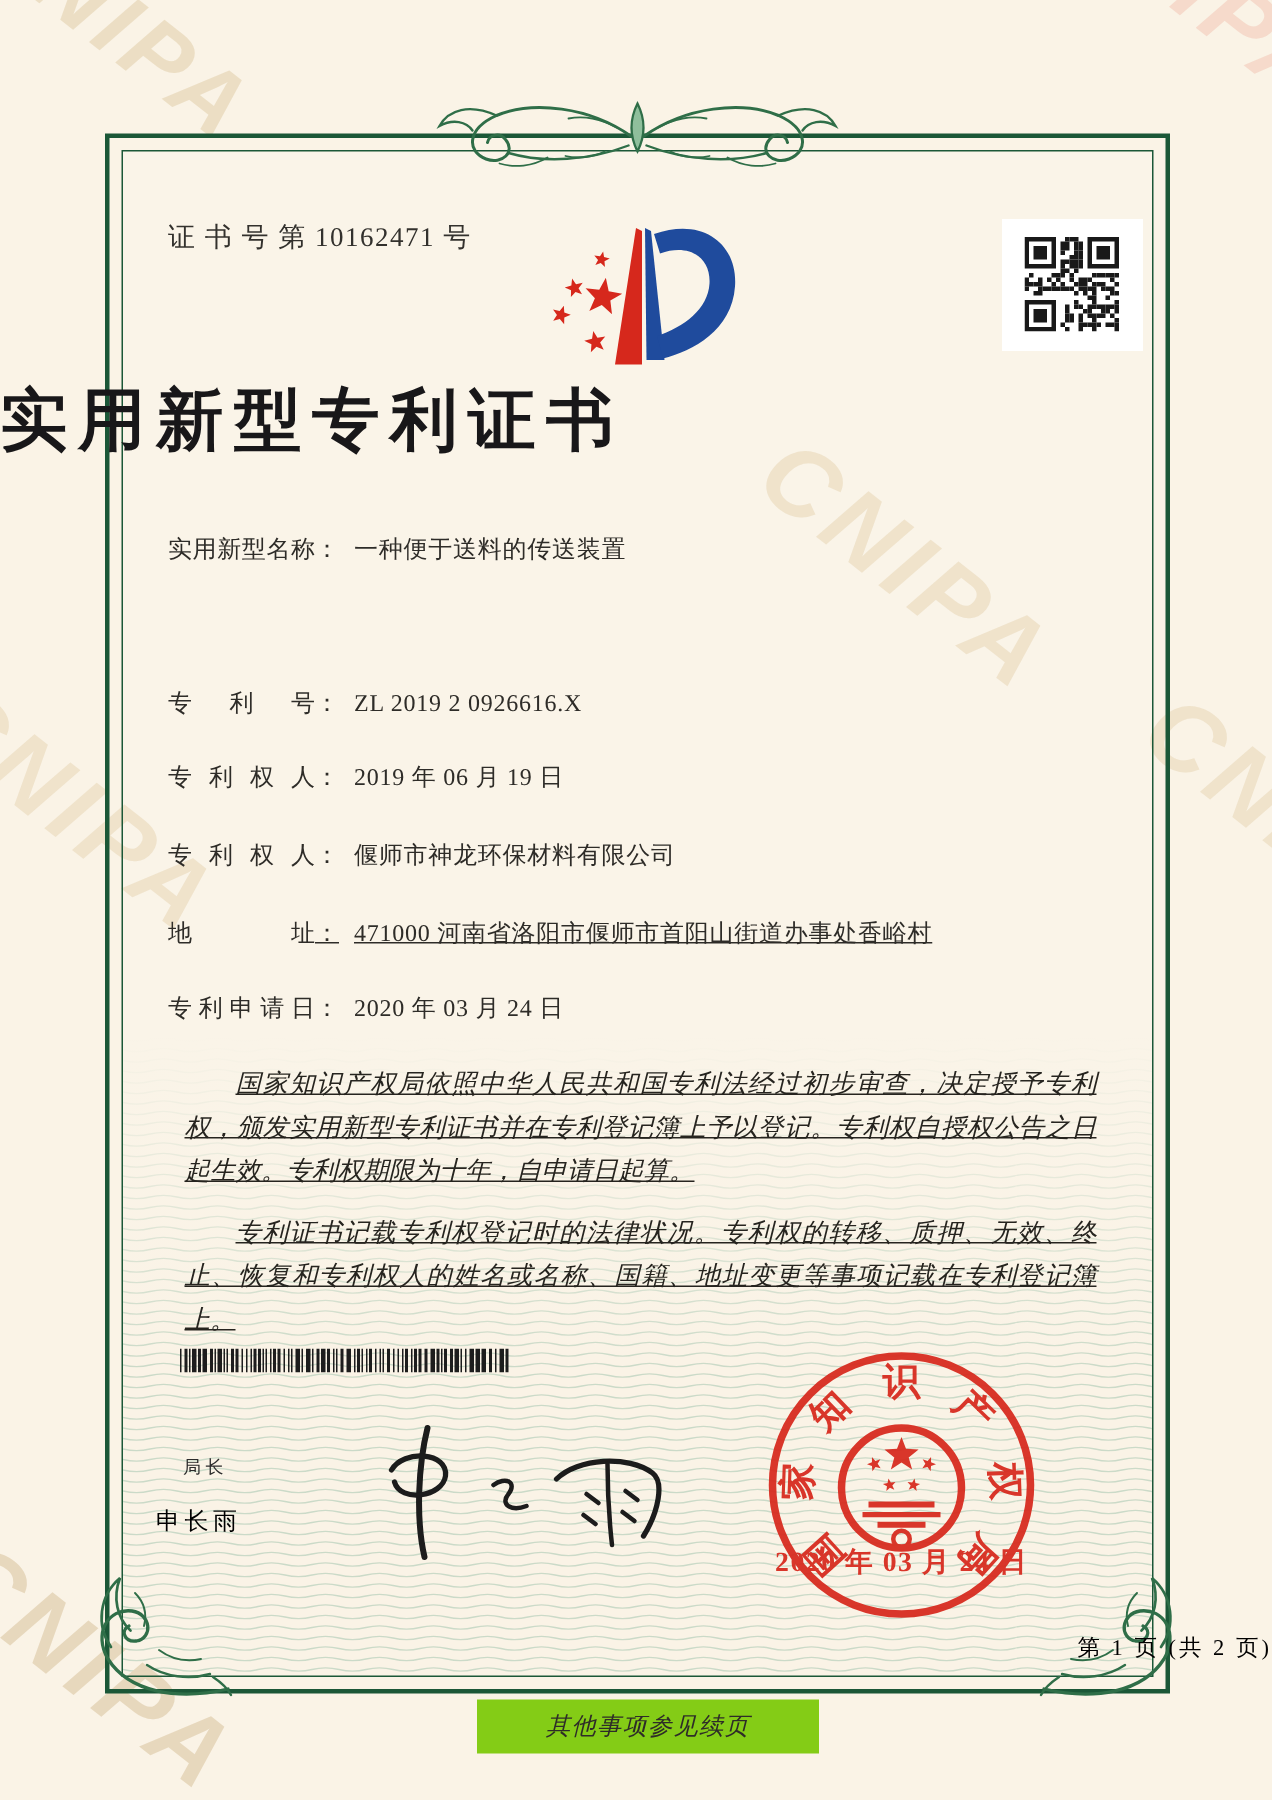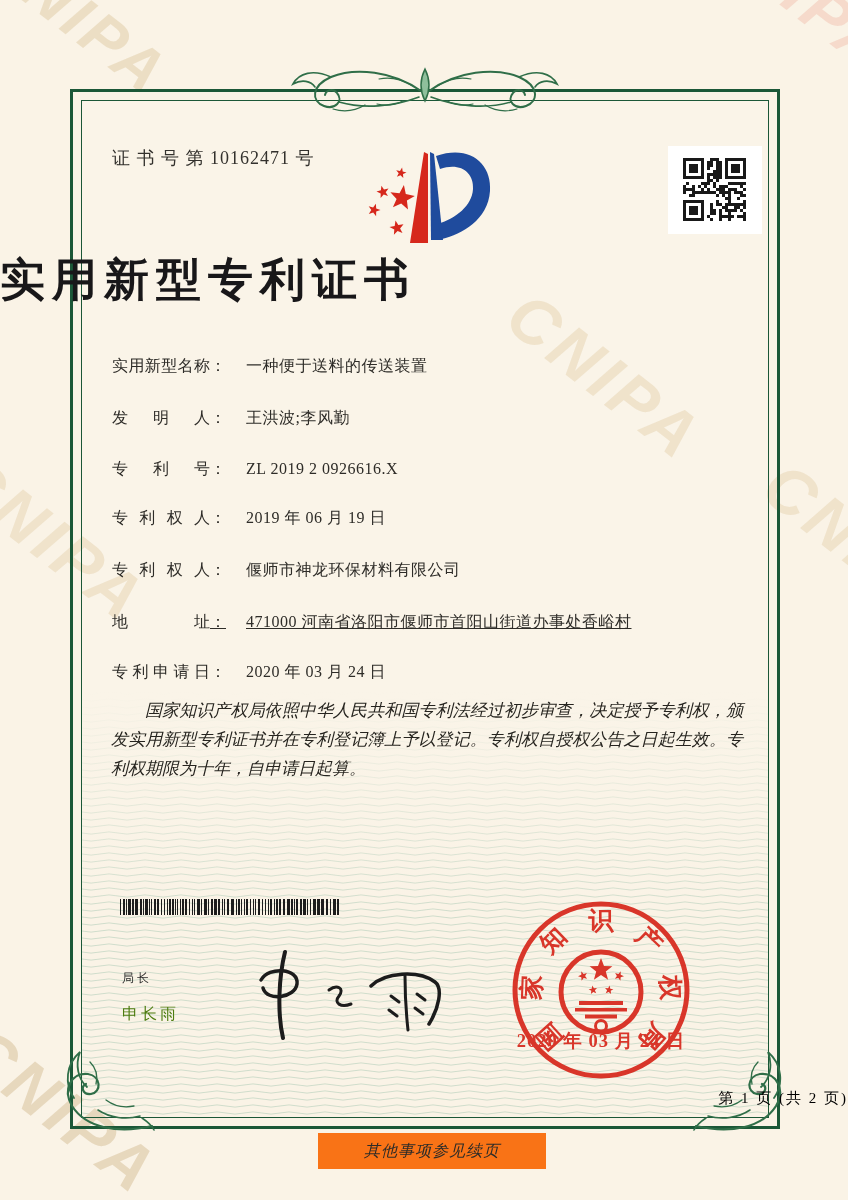--- a/index.html
+++ b/index.html
@@ -28,37 +28,37 @@
   
   .content{z-index:6;}
   #cert-number{left:112px;top:146px;font-size:18px;letter-spacing:1px;color:#33312d;}
   #logo{left:340px;top:136px;}
   #title{left:0;right:0;top:250px;text-align:left;font-size:45px;font-weight:bold;
          letter-spacing:7px;color:#181719;}
   #qr-box{left:668px;top:146px;width:94px;height:88px;background:#ffffff;}
   #qr{position:absolute;left:15px;top:12px;}
   .frow{position:absolute;left:112px;font-size:16px;color:#2e2c28;z-index:6;white-space:nowrap;}
   .flabel{display:inline-block;width:98px;text-align:justify;text-align-last:justify;}
-  .fvalue{margin-left:20px;letter-spacing:.5px;}
+  .fvalue{margin-left:10px;letter-spacing:.5px;}
   #frow1{top:356px;} #frow2{top:408px;} #frow3{top:459px;} #frow4{top:508px;}
   #frow5{top:560px;} #frow6{top:612px;text-decoration:underline;} #frow7{top:662px;} #frow7b{top:662px;left:433px;}
   #paragraphs{left:111px;top:696px;width:632px;font-size:17px;line-height:29px;
       font-style:italic;text-align:justify;color:#26241f;z-index:6;}
-  #paragraphs p{margin:0;text-indent:2em;}
+  #paragraphs p{margin:12px;text-indent:2em;text-decoration:underline;}
   #barcode{left:120px;top:899px;z-index:6;}
   #sig-title{left:122px;top:970px;font-family:"Liberation Sans",sans-serif;font-size:12px;
       letter-spacing:3px;color:#2b2b2b;z-index:6;}
-  #sig-name{left:122px;top:1004px;font-family:"Liberation Sans",sans-serif;font-size:16px;
-      letter-spacing:3px;color:#4d7c0f;z-index:6;}
+  #sig-name{left:104px;top:1004px;font-family:"Liberation Sans",sans-serif;font-size:16px;
+      letter-spacing:3px;color:#000000;z-index:6;}
   #signature-svg{left:233px;top:946px;z-index:7;}
   #seal{left:505px;top:895px;z-index:7;opacity:.93;}
   #seal text{font-family:"Liberation Serif","DejaVu Serif",serif;}
   #page-info{left:0;right:0;top:1089px;text-align:right;font-size:15px;letter-spacing:2px;
       color:#000000;z-index:6;}
-  #continuation{left:318px;top:1133px;width:228px;height:36px;background:#f97316;
+  #continuation{left:318px;top:1133px;width:228px;height:36px;background:#84cc16;
       display:flex;align-items:center;justify-content:center;font-size:16px;font-style:italic;
       letter-spacing:1px;color:#2e2c28;z-index:6;}
 </style>
 </head>
 <body>
 
 <div class="page">
 
   <div class="wm" id="wm1">CNIPA</div>
   <div class="wm" id="wm2">CNIPA</div>
@@ -408,41 +408,39 @@
         <rect x="48" y="6" width="9" height="9" fill="#191919"></rect>
         <rect x="0" y="42" width="21" height="21" fill="#191919"></rect>
         <rect x="3" y="45" width="15" height="15" fill="#fff"></rect>
         <rect x="6" y="48" width="9" height="9" fill="#191919"></rect>
       </svg>
   </div>
 
   <div class="frow" id="frow1">
     <span class="flabel">实用新型名称</span><span>：</span><span class="fvalue">一种便于送料的传送装置</span>
   </div>
-  <div class="frow" id="frow2">
-    <span class="flabel">发明人</span><span>：</span><span class="fvalue">王洪波;李风勤</span>
-  </div>
   <div class="frow" id="frow3">
     <span class="flabel">专利号</span><span>：</span><span class="fvalue">ZL 2019 2 0926616.X</span>
   </div>
   <div class="frow" id="frow4">
     <span class="flabel">专利权人</span><span>：</span><span class="fvalue">2019 年 06 月 19 日</span>
   </div>
   <div class="frow" id="frow5">
     <span class="flabel">专利权人</span><span>：</span><span class="fvalue">偃师市神龙环保材料有限公司</span>
   </div>
   <div class="frow" id="frow6">
     <span class="flabel">地址</span><span>：</span><span class="fvalue">471000 河南省洛阳市偃师市首阳山街道办事处香峪村</span>
   </div>
   <div class="frow" id="frow7">
     <span class="flabel">专利申请日</span><span>：</span><span class="fvalue">2020 年 03 月 24 日</span>
   </div>
 
   <div class="abs content" id="paragraphs">
     <p>国家知识产权局依照中华人民共和国专利法经过初步审查，决定授予专利权，颁发实用新型专利证书并在专利登记簿上予以登记。专利权自授权公告之日起生效。专利权期限为十年，自申请日起算。</p>
+    <p>专利证书记载专利权登记时的法律状况。专利权的转移、质押、无效、终止、恢复和专利权人的姓名或名称、国籍、地址变更等事项记载在专利登记簿上。</p>
   </div>
 
   <svg class="abs content" id="barcode" width="222" height="16">
       <rect x="0" y="0" width="1" height="16" fill="#1d1d1d"></rect>
       <rect x="3" y="0" width="2" height="16" fill="#1d1d1d"></rect>
       <rect x="6" y="0" width="1" height="16" fill="#1d1d1d"></rect>
       <rect x="8" y="0" width="3" height="16" fill="#1d1d1d"></rect>
       <rect x="12" y="0" width="2" height="16" fill="#1d1d1d"></rect>
       <rect x="15" y="0" width="3" height="16" fill="#1d1d1d"></rect>
       <rect x="20" y="0" width="2" height="16" fill="#1d1d1d"></rect>

